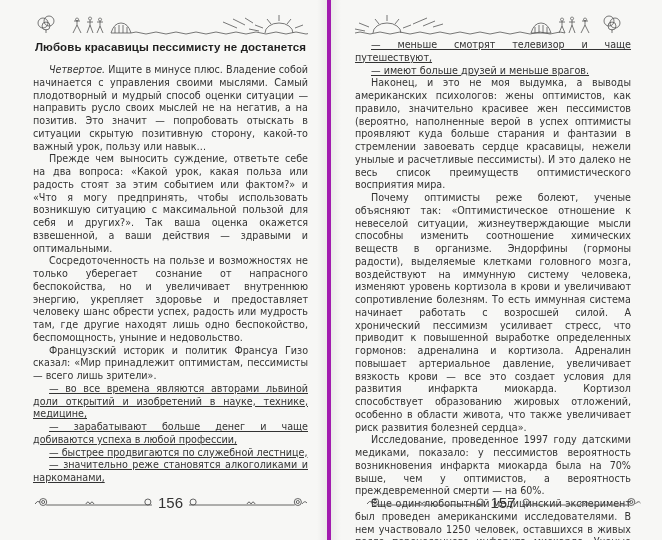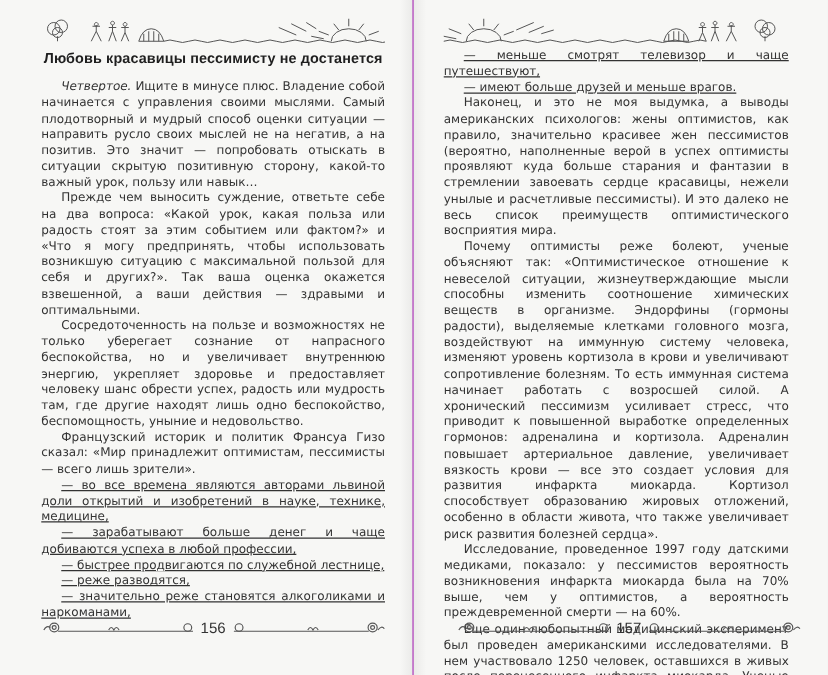--- a/index.html
+++ b/index.html
@@ -9,21 +9,21 @@
     font-family: "DejaVu Sans", "Liberation Sans", sans-serif;
     color: #2a2a2a;
     position: relative;
   }
   .spread { position: absolute; inset: 0; display: flex; }
   .page {
     position: relative; width: 331px; height: 540px;
     background: #f7f7f5;
     box-sizing: border-box;
   }
-  .page.left { border-right: 1px solid #a21caf; }
+  .page.left { border-right: 4px solid #a21caf; }
   .page.left::after {
     content: ""; position: absolute; top: 0; right: 0; width: 10px; height: 100%;
     background: linear-gradient(to right, rgba(0,0,0,0), rgba(0,0,0,0.05));
   }
   .page.right::before {
     content: ""; position: absolute; top: 0; left: 0; width: 10px; height: 100%;
     background: linear-gradient(to left, rgba(0,0,0,0), rgba(0,0,0,0.05));
   }
   .ornament-top {
     position: absolute; top: 12px; height: 24px;
@@ -50,21 +50,21 @@
 
   .footer {
     position: absolute; top: 494px; height: 16px;
     display: flex; align-items: center;
   }
   .page.left .footer { left: 33px; width: 275px; }
   .page.right .footer { left: 34px; width: 276px; }
   .footer svg { flex: 1; height: 16px; display: block; }
   .page-number {
     font-family: "Liberation Sans", sans-serif;
-    font-size: 12px; color: #333; padding: 0 3px;
+    font-size: 15px; color: #333; padding: 0 3px;
   }
 </style>
 </head>
 <body>
 
 <div class="spread">
 
   <div class="page left">
     <div class="ornament-top">
       <svg viewBox="0 0 275 24" preserveAspectRatio="none">
@@ -94,21 +94,20 @@
     <div class="running-title">Любовь красавицы пессимисту не достанется</div>
 
     <div class="text">
       <p><em>Четвертое.</em><span> Ищите в минусе плюс. Владение собой начинается с управления своими мыслями. Самый плодотворный и мудрый способ оценки ситуации — направить русло своих мыслей не на негатив, а на позитив. Это значит — попробовать отыскать в ситуации скрытую позитивную сторону, какой-то важный урок, пользу или навык…</span></p>
       <p>Прежде чем выносить суждение, ответьте себе на два вопроса: «Какой урок, какая польза или радость стоят за этим событием или фактом?» и «Что я могу предпринять, чтобы использовать возникшую ситуацию с максимальной пользой для себя и других?». Так ваша оценка окажется взвешенной, а ваши действия — здравыми и оптимальными.</p>
       <p>Сосредоточенность на пользе и возможностях не только уберегает сознание от напрасного беспокойства, но и увеличивает внутреннюю энергию, укрепляет здоровье и предоставляет человеку шанс обрести успех, радость или мудрость там, где другие находят лишь одно беспокойство, беспомощность, уныние и недовольство.</p>
       <p>Французский историк и политик Франсуа Гизо сказал: «Мир принадлежит оптимистам, пессимисты — всего лишь зрители».</p>
       <p class="item">— во все времена являются авторами львиной доли открытий и изобретений в науке, технике, медицине,</p>
       <p class="item">— зарабатывают больше денег и чаще добиваются успеха в любой профессии,</p>
       <p class="item">— быстрее продвигаются по служебной лестнице,</p>
-      <p class="item">— реже разводятся,</p>
       <p class="item">— значительно реже становятся алкоголиками и наркоманами,</p>
     </div>
 
     <div class="footer">
       <svg viewBox="0 0 120 16" preserveAspectRatio="none">
         <g fill="none" stroke="#555" stroke-width="0.9">
           <path d="M2 10 q2 -4 5 -2"></path>
           <circle cx="10" cy="8" r="3.5"></circle>
             <circle cx="10" cy="8" r="1.5"></circle>
           <line x1="13" y1="11" x2="117" y2="11"></line>

